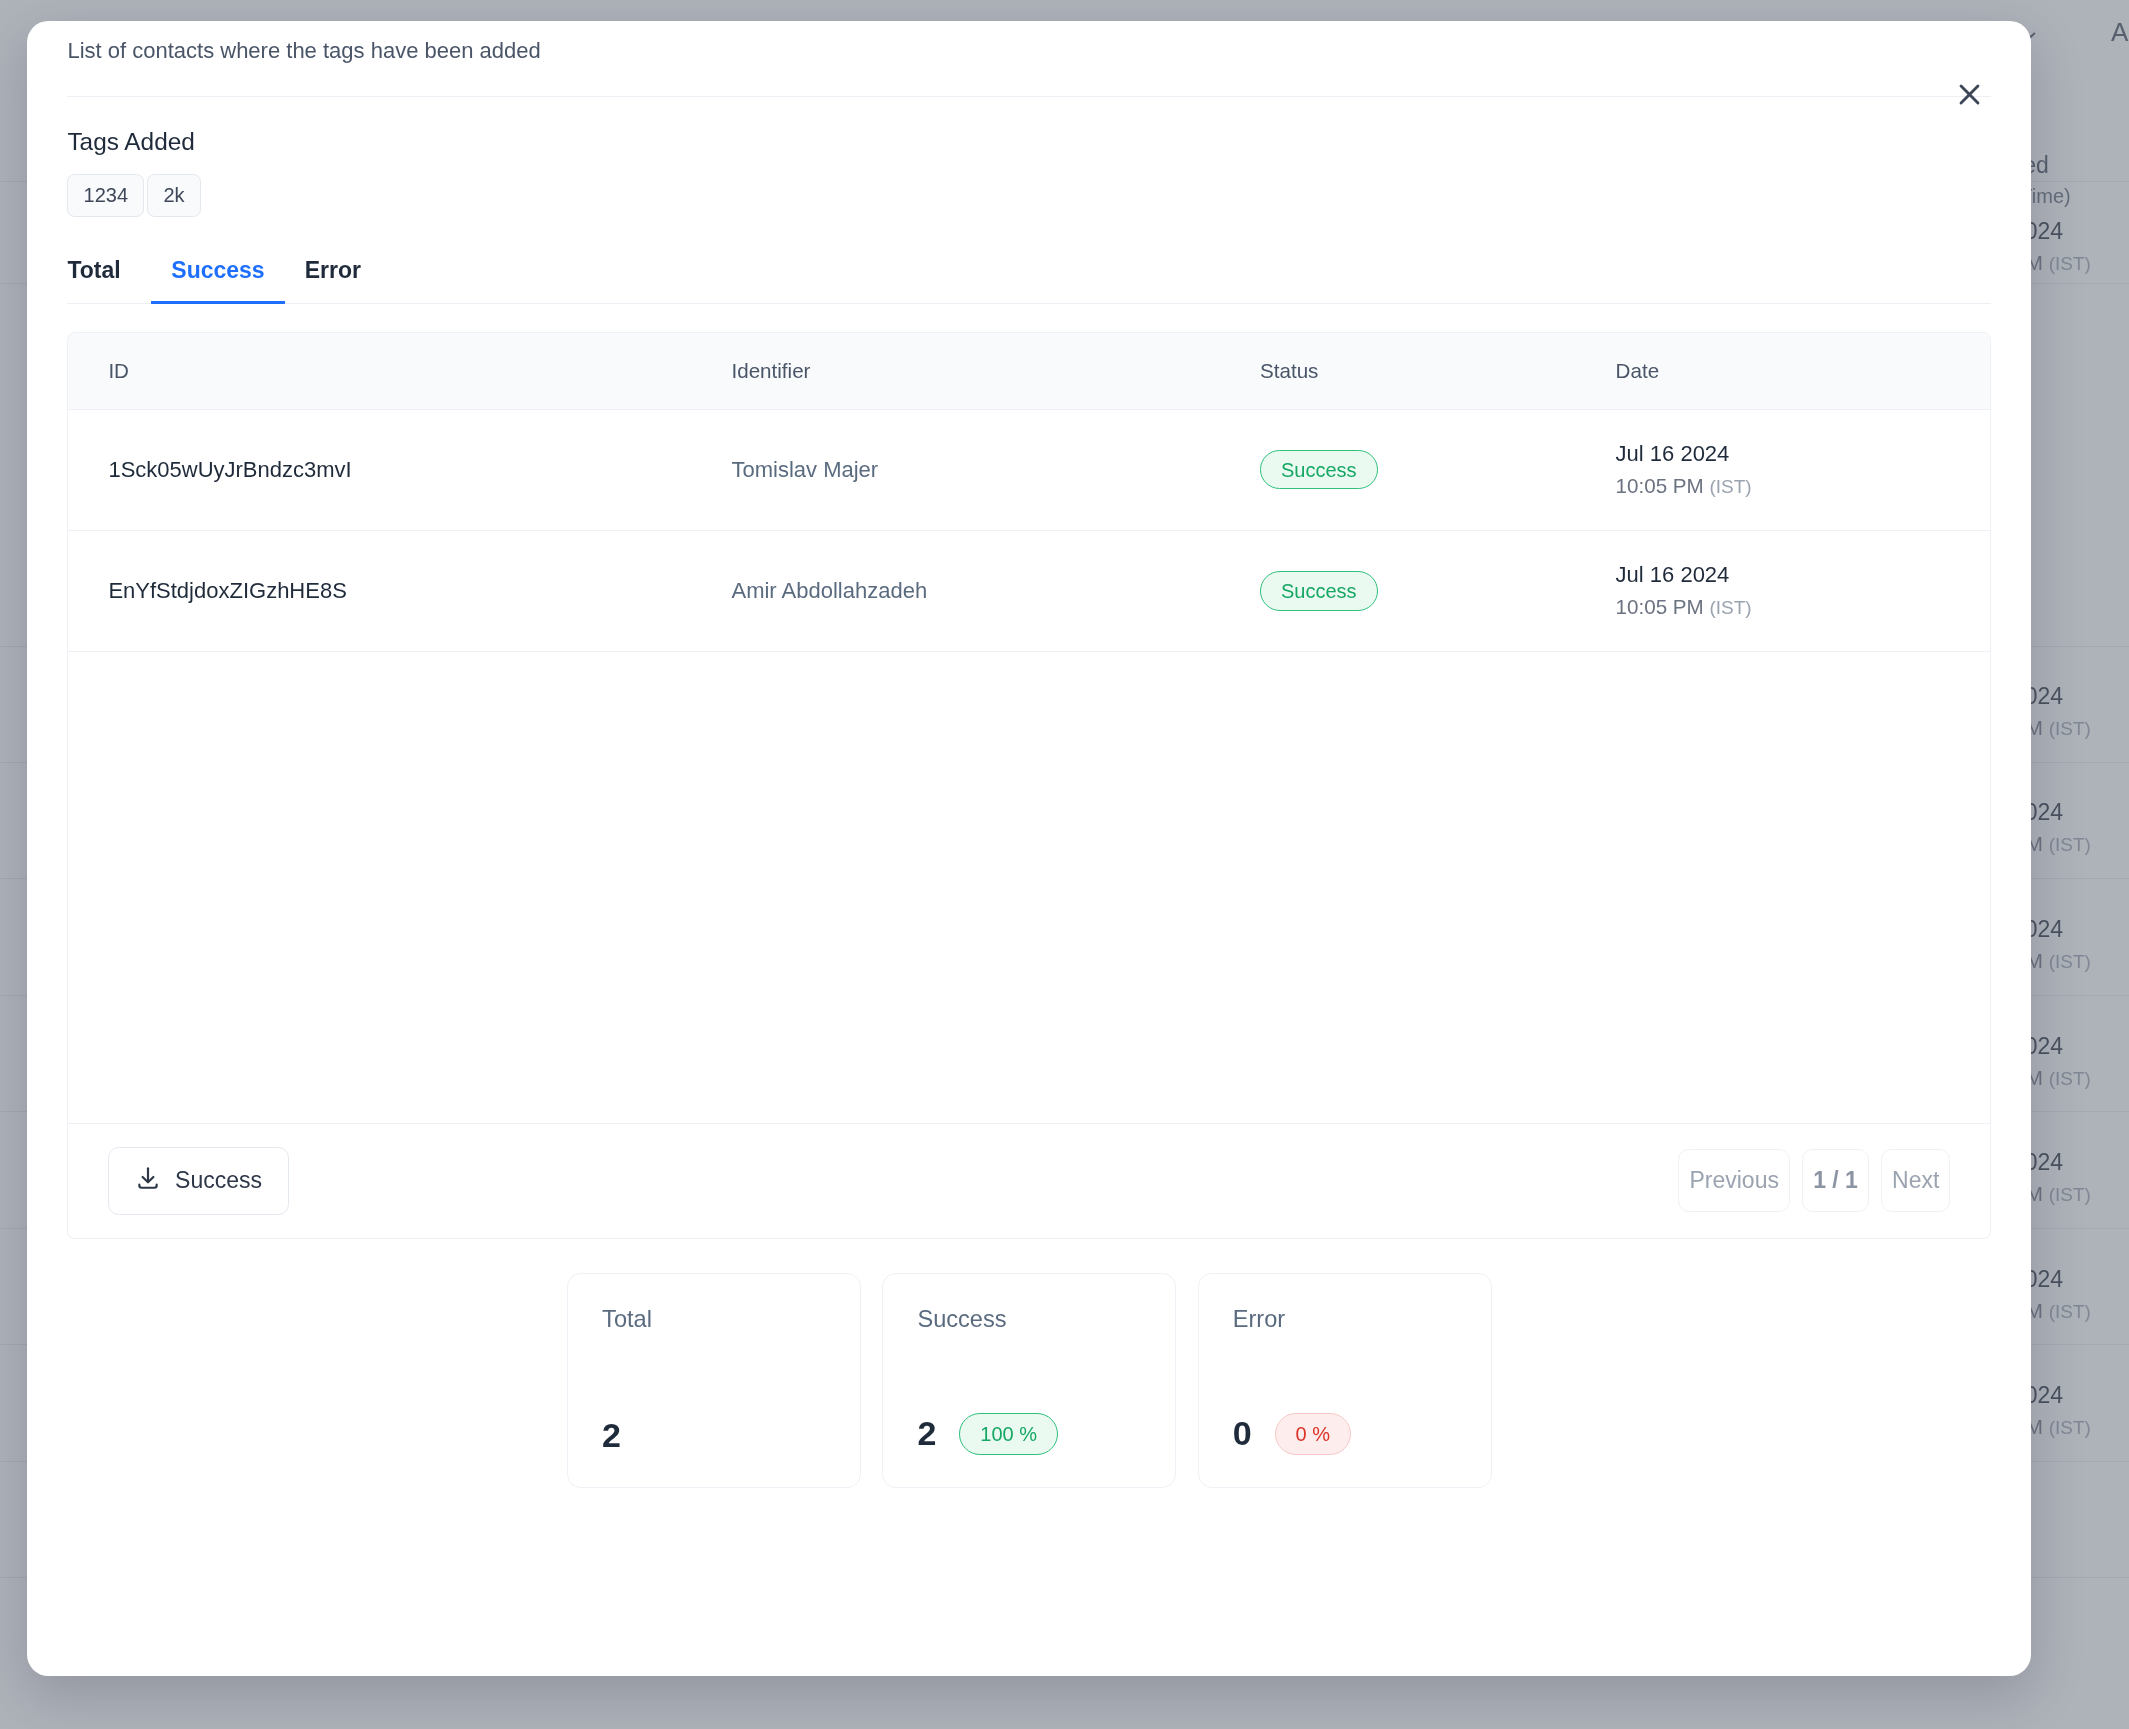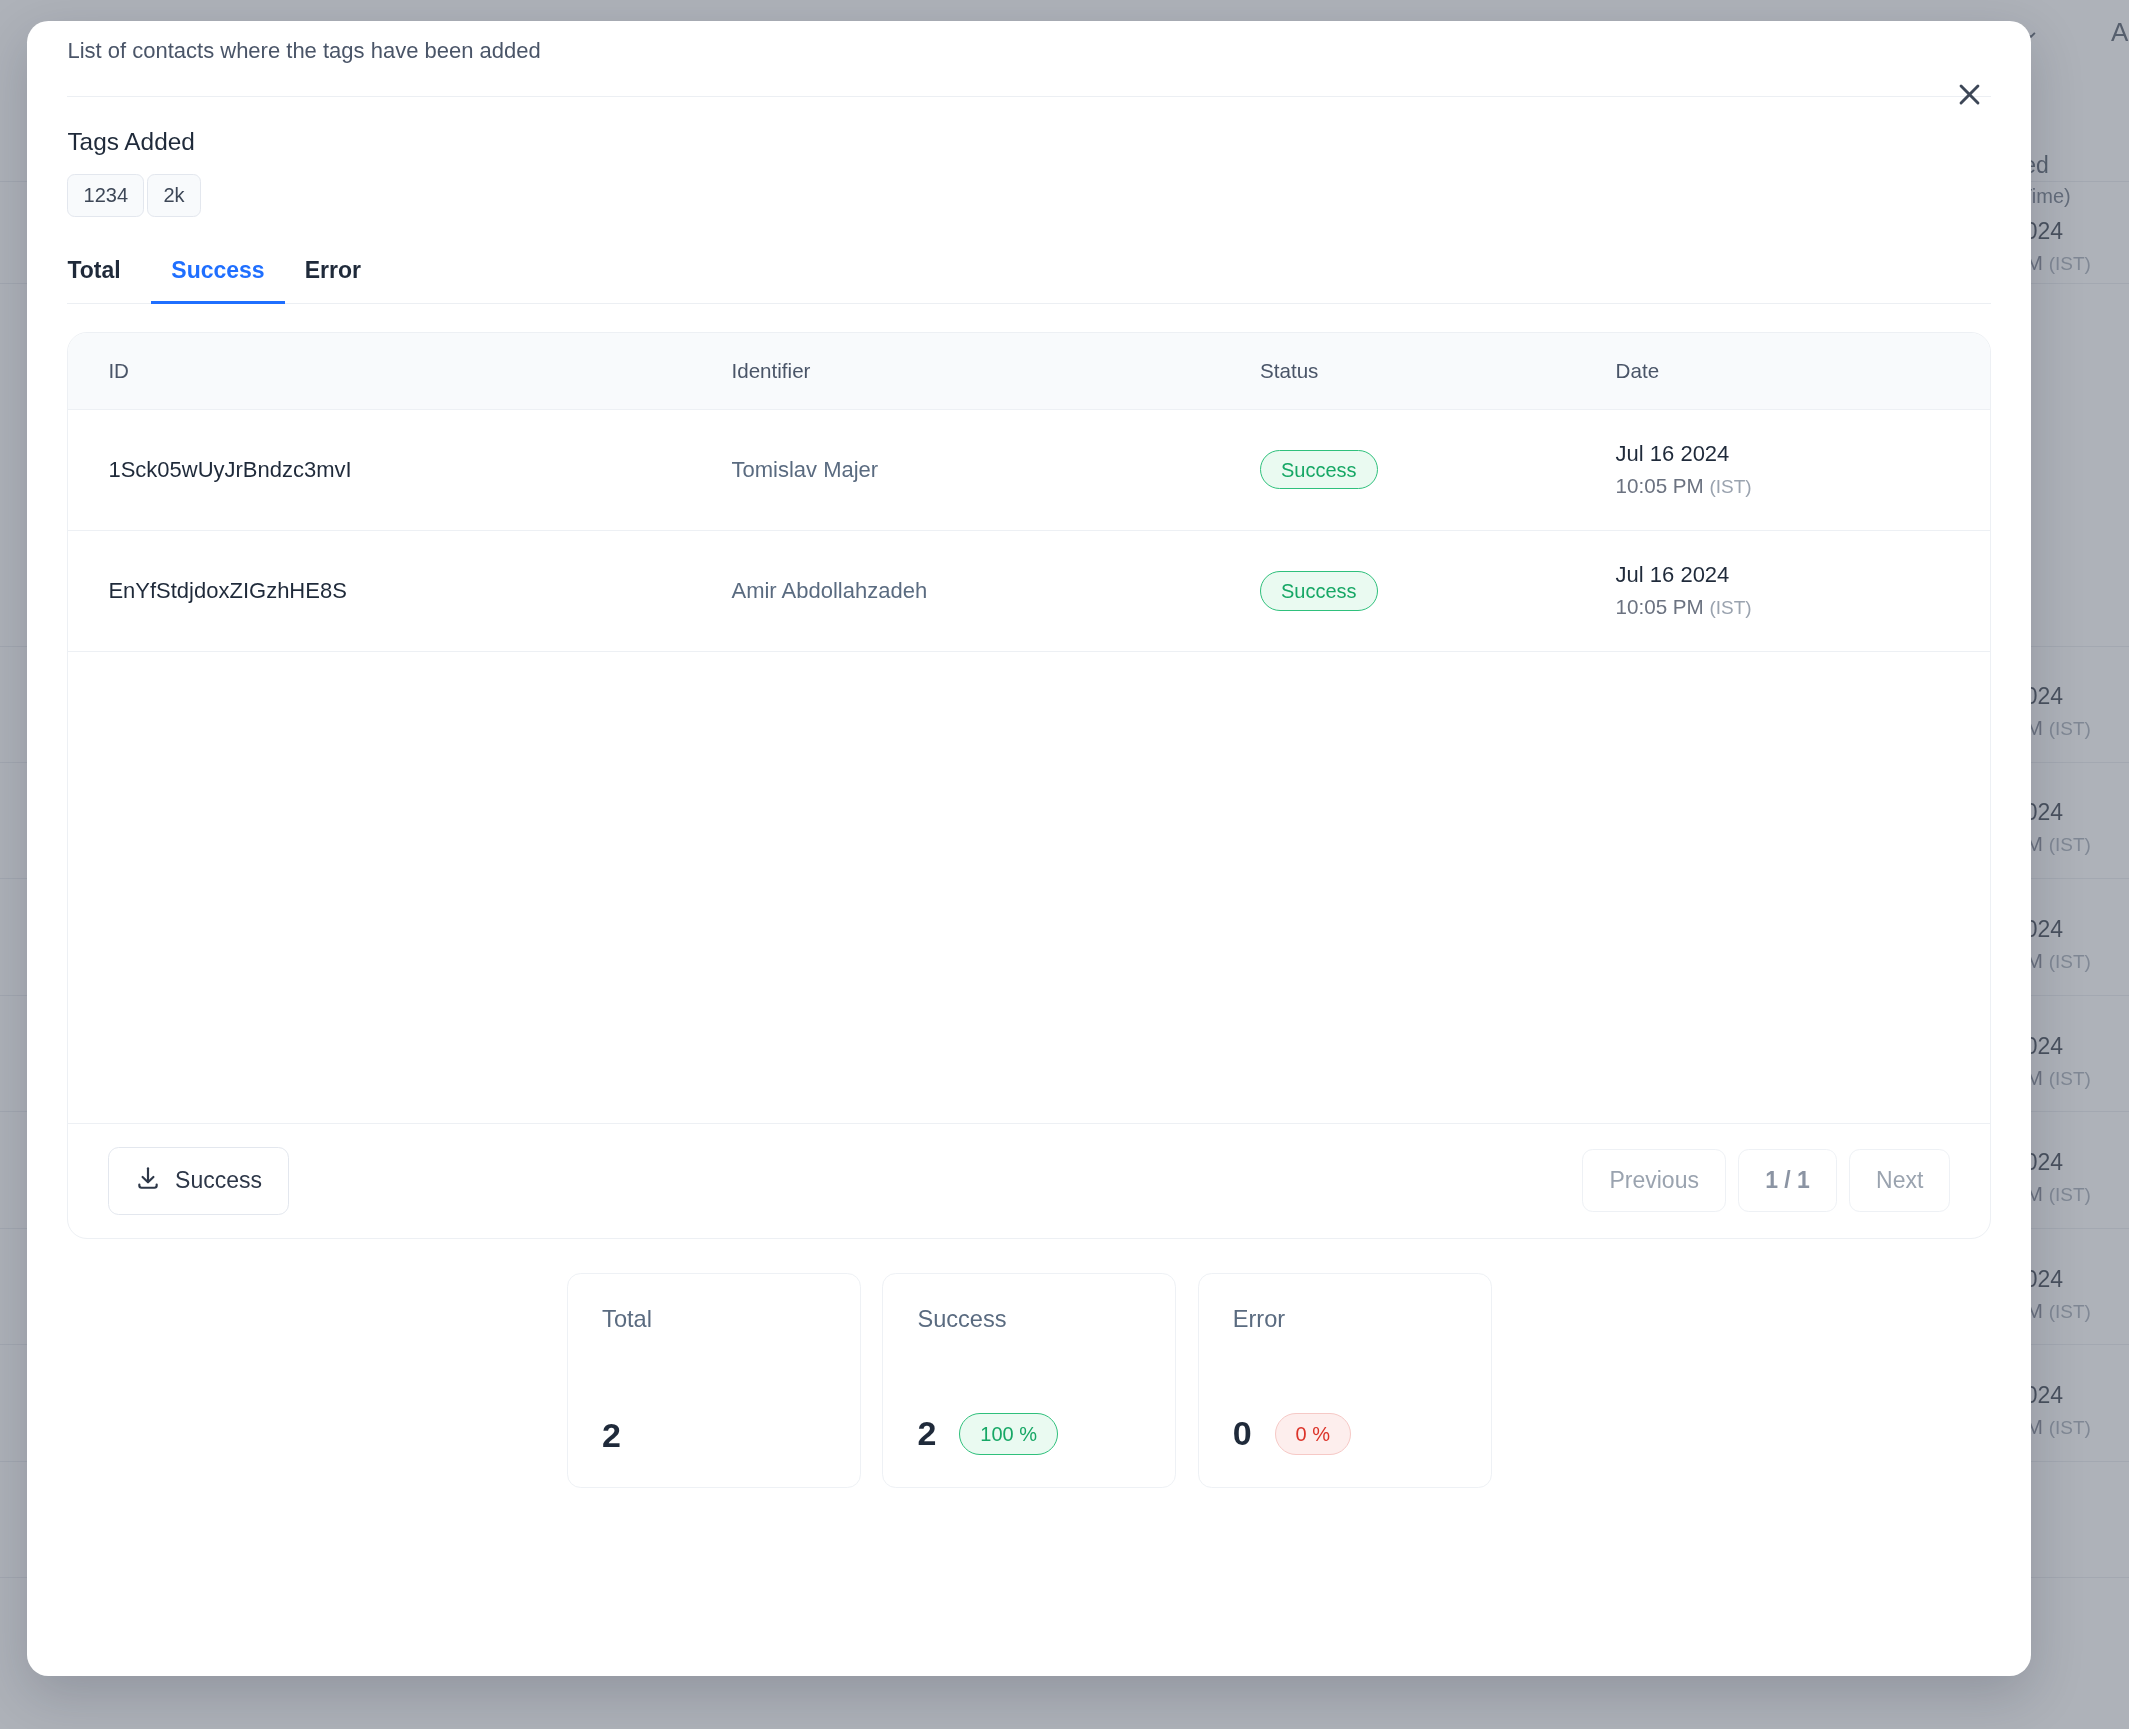--- a/index.html
+++ b/index.html
@@ -190,21 +190,21 @@
   .tab:first-child { padding-left: 0; margin-right: 10.7px; }
   .tab.active {
     color: #1f6fff;
     border-bottom-color: #1f6fff;
   }
 
   
   .table-panel {
     margin-top: 27.4px;
     border: 0.8px solid #edf0f4;
-    border-radius: 20px;
+    border-radius: 8px;
     overflow: hidden;
     height: 907px;
     display: flex;
     flex-direction: column;
     background: #fff;
   }
 
   .table-wrap { flex: 1 1 auto; }
 
   table { width: 100%; border-collapse: collapse; table-layout: fixed; }
@@ -289,21 +289,21 @@
     cursor: pointer;
   }
   .export-btn svg { width: 26px; height: 26px; }
 
   .pager { display: flex; gap: 12.2px; }
 
   .pager-btn {
     border: 0.8px solid #eef1f5;
     background: #fff;
     border-radius: 10.7px;
-    padding: 17px 26px;
+    padding: 17px 10px;
     font-size: 23px;
     color: #9aa3af;
     cursor: pointer;
   }
   .pager-btn.page-indicator { color: #8b94a3; font-weight: bold; }
 
   
   .stats {
     margin-top: 34px;
     display: flex;

